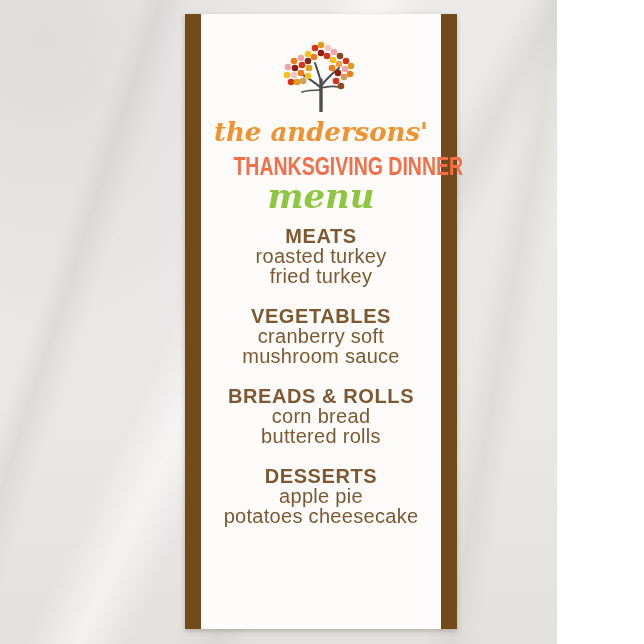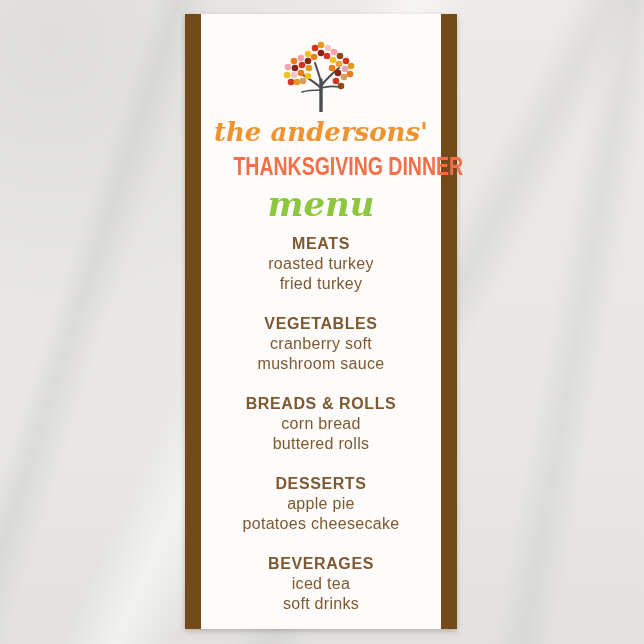--- a/index.html
+++ b/index.html
@@ -1,21 +1,21 @@
 <!DOCTYPE html>
 <html style="--accent-orange: #f0922d; --accent-coral: #f46f47; --accent-green: #8dc63f; --text-brown: #7d5830; --border-brown: #744a1b; --trunk-gray: #4d4d4d; --dot-orange: #ef7c1d; --dot-lightorange: #f29e42; --dot-yellow: #f2c11e; --dot-gold: #e09c1a; --dot-red: #d4331c; --dot-darkred: #8e1f12; --dot-maroon: #7c2c1a; --dot-pink: #efa3aa; --dot-lightpink: #f4c6c4; --dot-tan: #d89c5a; --dot-brown: #8b4a1e;"><head>
 <meta charset="utf-8">
 <style>
   html,body{margin:0;padding:0;}
   body{
     width:644px;height:644px;overflow:hidden;
     font-family:"Liberation Sans", sans-serif;
   }
   .scene{
-    position:relative;width:644px;height:644px;
+    position:relative;width:557px;height:644px;
     background-color:#e9e8e5;
     background-image:
       linear-gradient(115deg, rgba(255,255,255,0) 38%, rgba(255,255,255,0.55) 44%, rgba(255,255,255,0) 50%),
       linear-gradient(108deg, rgba(188,188,184,0) 18%, rgba(188,188,184,0.28) 21%, rgba(188,188,184,0) 25%),
       linear-gradient(118deg, rgba(192,192,188,0) 58%, rgba(192,192,188,0.30) 62%, rgba(192,192,188,0) 66%),
       linear-gradient(100deg, rgba(200,200,196,0) 80%, rgba(200,200,196,0.35) 84%, rgba(200,200,196,0) 88%),
       radial-gradient(ellipse at 8% 6%, rgba(205,205,200,0.45), rgba(205,205,200,0) 35%),
       linear-gradient(180deg, #eceae8 0%, #e8e7e4 70%, #e2e1de 100%);
   }
   .card{
@@ -34,26 +34,26 @@
     font-size:26px;line-height:24px;color:var(--accent-orange,#f0922d);
   }
   .title-main-wrap{margin-top:11px;line-height:22px;}
   .title-main{
     display:inline-block;white-space:nowrap;
     font-weight:bold;font-size:25px;letter-spacing:0px;
     transform:scaleX(0.78);transform-origin:center;
     color:var(--accent-coral,#f46f47);
   }
   .title-menu{
-    margin:8px;font-family:"DejaVu Serif", serif;font-style:italic;font-weight:bold;
+    margin:0;font-family:"DejaVu Serif", serif;font-style:italic;font-weight:bold;
     font-size:34px;line-height:30px;color:var(--accent-green,#8dc63f);
   }
   .menu{margin-top:15px;color:var(--text-brown,#7d5830);}
   .section{margin:0 0 20px;}
-  .section p{margin:0;font-size:16px;line-height:20px;letter-spacing:0.3px;}
+  .section p{margin:0;font-size:20px;line-height:20px;letter-spacing:0.3px;}
   .section .hdr{font-weight:bold;letter-spacing:0.6px;}
   
   .c-or{fill:var(--dot-orange,#ef7c1d);} .c-lor{fill:var(--dot-lightorange,#f29e42);}
   .c-yel{fill:var(--dot-yellow,#f2c11e);} .c-gold{fill:var(--dot-gold,#e09c1a);}
   .c-red{fill:var(--dot-red,#d4331c);} .c-dred{fill:var(--dot-darkred,#8e1f12);}
   .c-mar{fill:var(--dot-maroon,#7c2c1a);} .c-pink{fill:var(--dot-pink,#efa3aa);}
   .c-lpink{fill:var(--dot-lightpink,#f4c6c4);} .c-tan{fill:var(--dot-tan,#d89c5a);}
   .c-brn{fill:var(--dot-brown,#8b4a1e);}
 </style>
 </head>
@@ -134,21 +134,16 @@
         <p>corn bread</p>
         <p>buttered rolls</p>
       </div>
 
       <div class="section">
         <p class="hdr">DESSERTS</p>
         <p>apple pie</p>
         <p>potatoes cheesecake</p>
       </div>
 
-      <div class="section">
-        <p class="hdr">BEVERAGES</p>
-        <p>iced tea</p>
-        <p>soft drinks</p>
-      </div>
 
     </div>
   </div>
 </div>
 
 </body></html>

